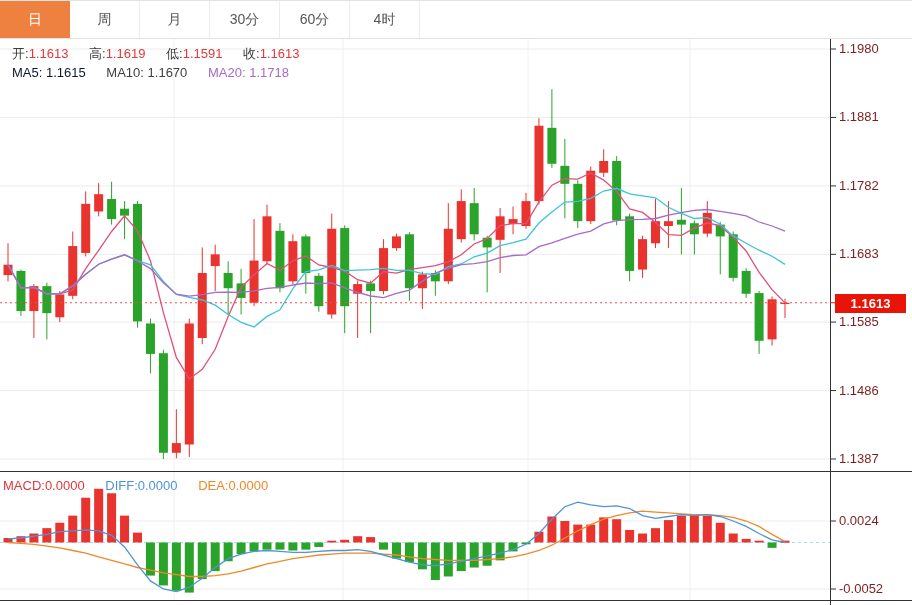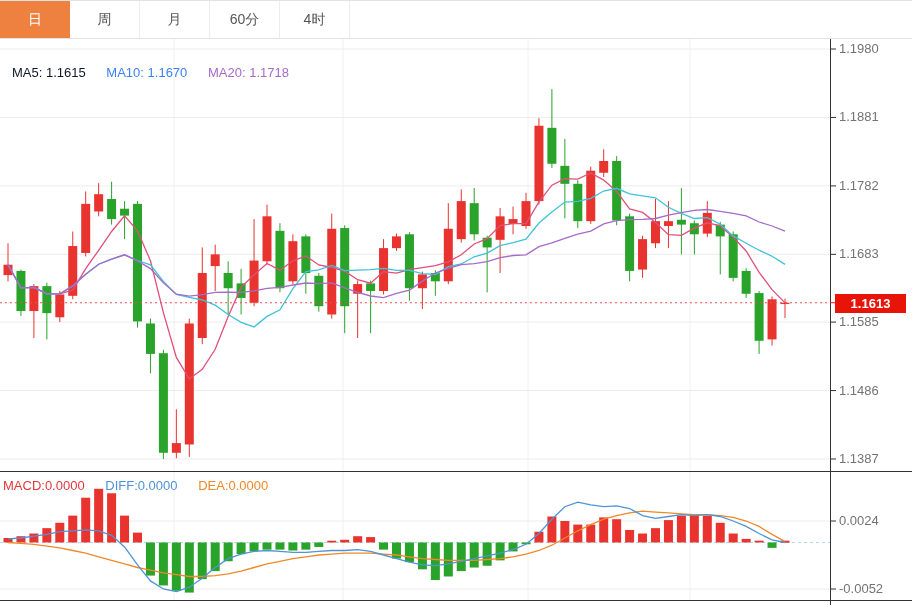--- a/index.html
+++ b/index.html
@@ -15,43 +15,44 @@
   .stage{position:absolute;top:38px;left:0;width:912px;height:567px;}
   svg{position:absolute;left:0;display:block;}
   #mainSvg{top:0;}
   #macdSvg{top:433px;}
   
   .legend{position:absolute;left:12px;font-size:13px;white-space:nowrap;z-index:5;}
   .legend .li{margin-right:17px;}
   .lab{color:#3a3a3a;}
   .c-red{color:#e0393b;}
   .c-ma5{color:#0f172a;}
-  .c-ma10{color:#3b82f6;}
+  .c-ma10{color:#404040;}
   .c-ma20{color:#a76ac9;text-align:center;}
   .c-diff{color:#4e94d6;}
   .c-dea{color:#ef8929;}
   .row1{top:6px;}
   .row2{top:26px;}
   .macd-legend{top:439px;left:3px;}
   
   .ytick{position:absolute;left:839px;height:16px;line-height:16px;
-         font-size:13px;color:#737373;z-index:4;}
+         font-size:13px;color:#7f1d1d;z-index:4;}
   .price-tag{position:absolute;left:835px;top:255px;width:71px;height:19px;
              line-height:19px;text-align:center;font-size:13px;font-weight:bold;
              color:#fff;z-index:6;}
 </style>
 </head>
 <body>
 
 <div class="app">
 
   <div class="tabbar">
     <div class="tab active" style="background: rgb(238, 128, 64);">日</div>
     <div class="tab">周</div>
     <div class="tab">月</div>
+    <div class="tab">30分</div>
     <div class="tab">60分</div>
     <div class="tab">4时</div>
   </div>
 
   <div class="stage">
 
     <svg id="mainSvg" width="912" height="433">
         <line x1="174" y1="0" x2="174" y2="432" stroke="#f0f0f0"></line>
         <line x1="343" y1="0" x2="343" y2="432" stroke="#f0f0f0"></line>
         <line x1="528" y1="0" x2="528" y2="432" stroke="#f0f0f0"></line>
@@ -270,20 +271,26 @@
         <rect x="767.55" y="70.47368421052632" width="9" height="5.368421052631575" fill="#29a329"></rect>
         <rect x="780.5" y="68.67368421052632" width="9" height="2" fill="#e8332e"></rect>
         <polyline points="8,70.5 20.95,71.4 33.9,72.3 46.849999999999994,74.1 59.8,75.8 72.75,78.5 85.69999999999999,81.2 98.64999999999999,84.8 111.6,88.4 124.55,91.9 137.5,95.5 150.45,98.2 163.39999999999998,100.9 176.35,102.7 189.29999999999998,104.5 202.25,104.5 215.2,103.6 228.14999999999998,101.8 241.1,99.1 254.04999999999998,95.5 267,91.9 279.95,89.3 292.9,86.6 305.84999999999997,84.8 318.79999999999995,83.0 331.75,82.1 344.7,81.2 357.65,81.2 370.59999999999997,81.2 383.54999999999995,82.1 396.5,83.0 409.45,84.8 422.4,86.6 435.34999999999997,87.5 448.29999999999995,88.4 461.25,88.4 474.2,88.4 487.15,87.5 500.09999999999997,86.6 513.05,84.8 526,82.1 538.9499999999999,78.5 551.9,73.2 564.85,66.0 577.8,58.8 590.75,52.6 603.6999999999999,47.2 616.65,43.6 629.5999999999999,40.9 642.55,39.2 655.5,40.1 668.4499999999999,40.9 681.4,41.8 694.3499999999999,42.7 707.3,42.7 720.25,43.6 733.1999999999999,45.4 746.15,49.0 759.0999999999999,54.4 772.05,62.4 785,69.6" fill="none" stroke="#ef8929" stroke-width="1.3"></polyline>
         <polyline points="8,66.9 20.95,66.0 33.9,64.2 46.849999999999994,62.4 59.8,59.7 72.75,58.8 85.69999999999999,57.9 98.64999999999999,58.8 111.6,63.3 124.55,74.9 137.5,92.8 150.45,108.9 163.39999999999998,117.0 176.35,119.7 189.29999999999998,115.2 202.25,106.3 215.2,95.5 228.14999999999998,86.6 241.1,82.1 254.04999999999998,79.4 267,78.5 279.95,79.4 292.9,80.3 305.84999999999997,80.3 318.79999999999995,79.4 331.75,78.5 344.7,78.5 357.65,77.6 370.59999999999997,79.4 383.54999999999995,83.0 396.5,86.6 409.45,90.2 422.4,92.8 435.34999999999997,93.7 448.29999999999995,91.9 461.25,89.3 474.2,86.6 487.15,83.9 500.09999999999997,81.2 513.05,77.6 526,72.3 538.9499999999999,61.5 551.9,47.2 564.85,34.7 577.8,30.2 590.75,32.9 603.6999999999999,34.7 616.65,33.8 629.5999999999999,36.5 642.55,43.6 655.5,46.3 668.4499999999999,44.5 681.4,42.7 694.3499999999999,43.6 707.3,42.7 720.25,44.5 733.1999999999999,49.0 746.15,54.4 759.0999999999999,61.5 772.05,67.8 785,70.5" fill="none" stroke="#4e94d6" stroke-width="1.3"></polyline>
         <line x1="830.5" y1="0" x2="830.5" y2="134" stroke="#333333"></line>
         <line x1="0" y1="128.5" x2="912" y2="128.5" stroke="#333333"></line>
         <line x1="830" y1="49" x2="836" y2="49" stroke="#333333"></line>
         <line x1="830" y1="117" x2="836" y2="117" stroke="#333333"></line>
       </svg>
 
+    <div class="legend row1">
+      <span class="li"><span class="lab">开:</span><span class="c-red">1.1613</span></span>
+      <span class="li"><span class="lab">高:</span><span class="c-red">1.1619</span></span>
+      <span class="li"><span class="lab">低:</span><span class="c-red">1.1591</span></span>
+      <span class="li"><span class="lab">收:</span><span class="c-red">1.1613</span></span>
+    </div>
 
     <div class="legend row2">
       <span class="li c-ma5"><span>MA5:</span> <span>1.1615</span></span>
       <span class="li c-ma10"><span>MA10:</span> <span>1.1670</span></span>
       <span class="li c-ma20"><span>MA20:</span> <span>1.1718</span></span>
     </div>
 
     <div class="legend macd-legend">
       <span class="li c-red"><span>MACD:</span><span>0.0000</span></span>
       <span class="li c-diff"><span>DIFF:</span><span>0.0000</span></span>

